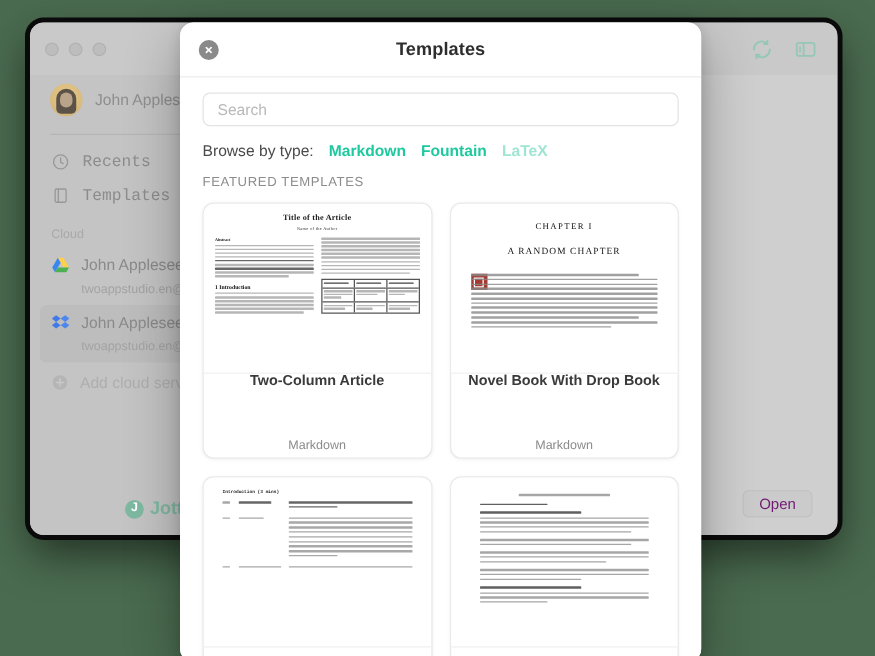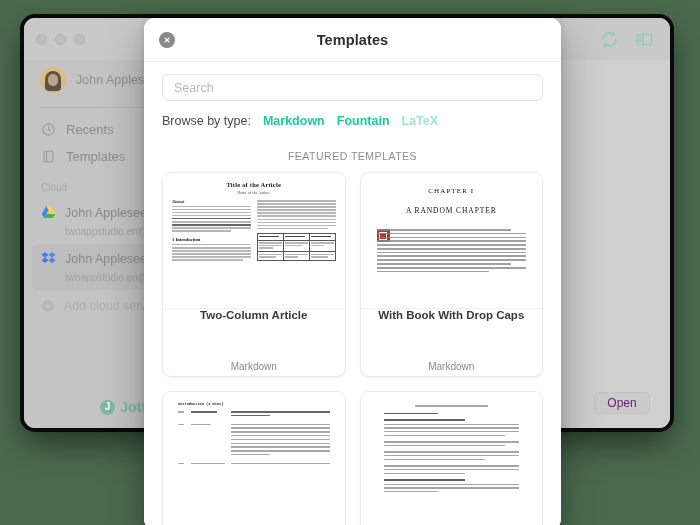--- a/index.html
+++ b/index.html
@@ -101,20 +101,21 @@
   .sb-divider {
     height: 1px; background: #b6b6b6;
     margin: 0 14px 8px 16px;
   }
 
   .sb-item {
     display: flex; align-items: center; gap: 10px;
     padding: 6px 14px 6px 17px;
     font-size: 13px; color: #8c8c8c;
     white-space: nowrap;
+    font-family: Liberation Mono, monospace;
   }
   .sb-item .sb-ico { width: 15px; height: 15px; flex: 0 0 15px; opacity: .78; }
   .sb-item .sb-ico svg { display: block; width: 100%; height: 100%; }
 
   .sb-section-label {
     font-size: 10px; color: #a9a9a9;
     padding: 12px 14px 5px 17px;
     white-space: nowrap;
   }
 
@@ -241,25 +242,24 @@
     margin-top: 13px;
   }
   #browse-label { font-size: 12.5px; color: #4a4a4a; }
   .type-link {
     font-size: 12.5px; font-weight: 600;
     color: #1fc9a0; cursor: pointer;
   }
   .type-link.muted { color: #9fe5d3; }
 
   #featured-label {
-    margin-top: 22px;
+    margin-top: 12px;
     font-size: 10.5px;
     letter-spacing: .5px;
     color: #8c8c8c;
-    text-align: center;
   }
 
   #cards-grid {
     margin-top: 10px;
     display: grid;
     grid-template-columns: 1fr 1fr;
     gap: 14px;
   }
 
   .tpl-card {
@@ -614,21 +614,21 @@
               <div class="pv-line"></div>
                 <div class="pv-line"></div>
                 <div class="pv-line"></div>
               <div class="pv-line w90"></div>
                 <div class="pv-line"></div>
                 <div class="pv-line w75"></div>
             </div>
             <div class="card-fade"></div>
           </div>
           <div class="tpl-meta">
-            <div class="tpl-name">With Book With Drop Caps</div>
+            <div class="tpl-name">Novel Book With Drop Book</div>
             <div class="tpl-type">Markdown</div>
           </div>
         </div>
 
         <div class="tpl-card">
           <div class="tpl-preview pv-mono">
             <div class="pv-sc-title">Introduction (3 mins)</div>
             <div class="pv-sc-row">
               <div class="pv-sc-num">
                   <div class="pv-line w90"></div>

